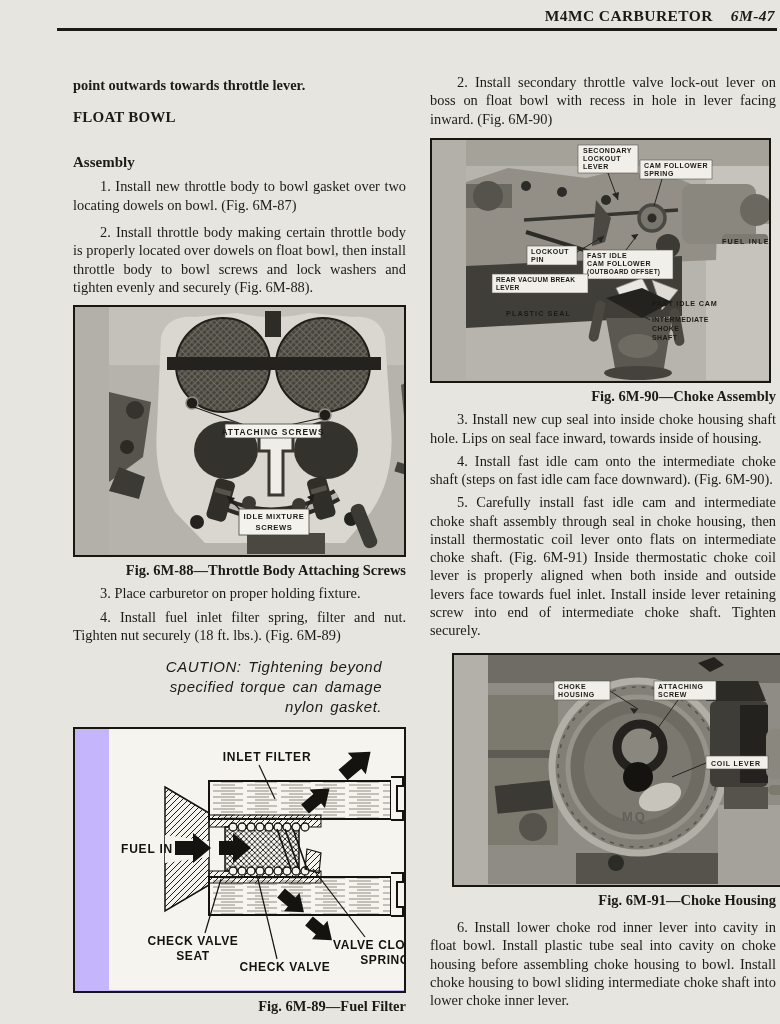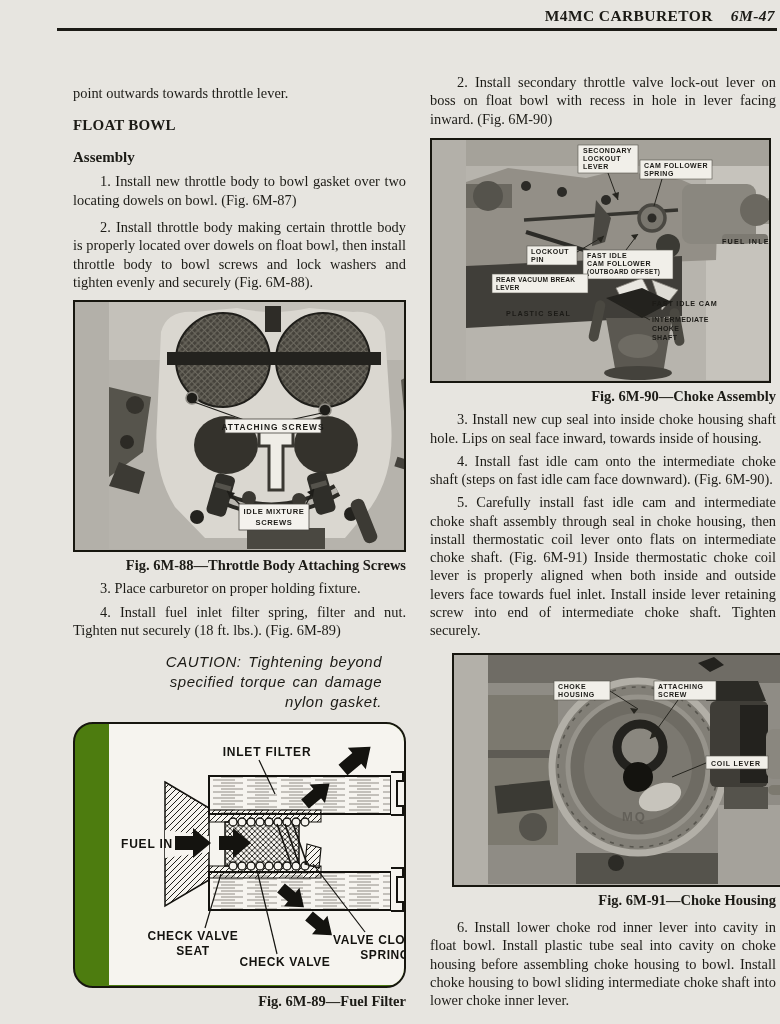--- a/index.html
+++ b/index.html
@@ -16,38 +16,38 @@
     text-align:right;font-weight:bold;font-size:15.5px;letter-spacing:.4px;
     white-space:nowrap;
   }
   .hdr .pgnum{margin-left:18px;font-style:italic;}
   .hrule{position:absolute;top:28px;left:57px;width:720px;height:2.5px;background:#1c1b16;}
   
   .col{position:absolute;top:64px;font-size:14.4px;line-height:1.27;text-align:justify;}
   .col.left{left:73px;width:333px;}
   .col.right{left:430px;width:346px;}
   p{margin:0;}
-  p.cont{margin-top:20px;}
+  p.cont{margin-top:12px;font-weight:bold;}
   h2.sect{font-size:15px;margin:14px 0 0;letter-spacing:.2px;text-align:left;}
-  h3.sub{font-size:15px;margin:13px 0 1px;text-align:left;}
+  h3.sub{font-size:15px;margin:26px 0 1px;text-align:left;}
   p.step{margin-top:5px;text-indent:27px;}
   p.gap{margin-top:9px;}
   .caution{
     margin:13px 8px 10px 57px;width:252px;
     font-family:"Liberation Sans", sans-serif;font-style:italic;
     font-size:15px;line-height:1.32;letter-spacing:.5px;word-spacing:2px;
     text-align:right;
   }
   figure{margin:0;}
   .figbox{
     border:2.5px solid #17160f;background:#b3b0a9;overflow:hidden;
     box-sizing:border-box;
     padding-left:34px;
   }
-  .figbox.line{background:#4d7c0f;border-radius:20px;}
+  .figbox.line{background:#c4b5fd;}
   .f88{margin-top:9px;width:333px;height:252px;}
   .f89{margin-top:7px;width:333px;height:266px;}
   .f90{margin-top:10px;width:341px;height:245px;}
   .f91{margin-top:13px;margin-left:22px;width:331px;height:234px;}
   .figcap{
     text-align:right;font-weight:bold;font-size:14.5px;
     margin:5px 0 2px;line-height:1.2;
   }
   .note{margin-top:13px;}
   svg{display:block;}

